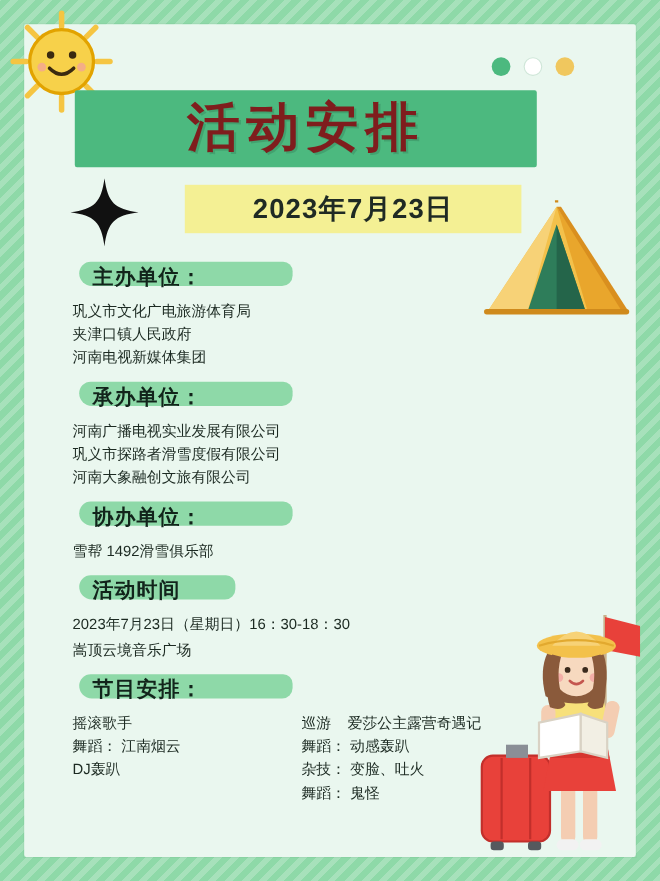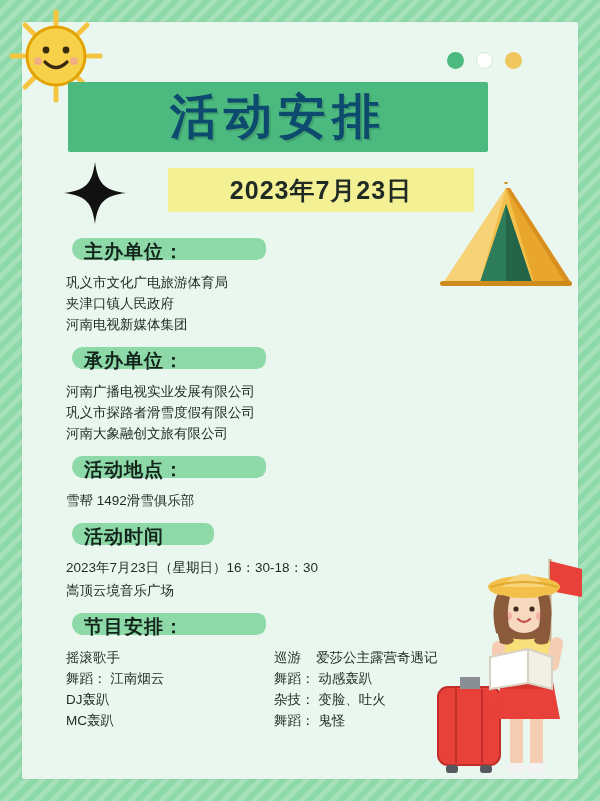--- a/index.html
+++ b/index.html
@@ -86,21 +86,21 @@
     border-radius: 2px;
   }
   .title-text {
     position: absolute;
     left: 68px;
     top: 82px;
     width: 420px;
     height: 70px;
     line-height: 70px;
     text-align: center;
-    color: #0c4a6e;
+    color: #7f1d1d;
     font-size: 48px;
     font-weight: bold;
     letter-spacing: 6px;
     text-shadow: 2px 2px 0 rgba(0,0,0,0.12);
   }
 
   
   .date-band {
     position: absolute;
     left: 168px;
@@ -277,21 +277,21 @@
         <span class="txt">承办单位：</span>
       </div>
       <div class="line">河南广播电视实业发展有限公司</div>
       <div class="line">巩义市探路者滑雪度假有限公司</div>
       <div class="line">河南大象融创文旅有限公司</div>
     </div>
 
     <div class="section">
       <div class="sec-head">
         <span class="hl"></span>
-        <span class="txt">活动地点：</span>
+        <span class="txt">协办单位：</span>
       </div>
       <div class="line">雪帮 1492滑雪俱乐部</div>
     </div>
 
     <div class="section">
       <div class="sec-head">
         <span class="hl short"></span>
         <span class="txt">活动时间</span>
       </div>
       <div class="line">2023年7月23日（星期日）16：30-18：30</div>
@@ -310,23 +310,20 @@
         <div class="col left">
           <div class="prow">
             <span class="lbl">摇滚歌手</span>
           </div>
           <div class="prow">
             <span class="lbl">舞蹈：</span>
             <span>江南烟云</span>
           </div>
           <div class="prow">
             <span class="lbl">DJ轰趴</span>
-          </div>
-          <div class="prow">
-            <span class="lbl">MC轰趴</span>
           </div>
         </div>
         <div class="col right">
           <div class="prow">
             <span class="lbl">巡游</span>
             &nbsp;&nbsp;
             <span>爱莎公主露营奇遇记</span>
           </div>
           <div class="prow">
             <span class="lbl">舞蹈：</span>

